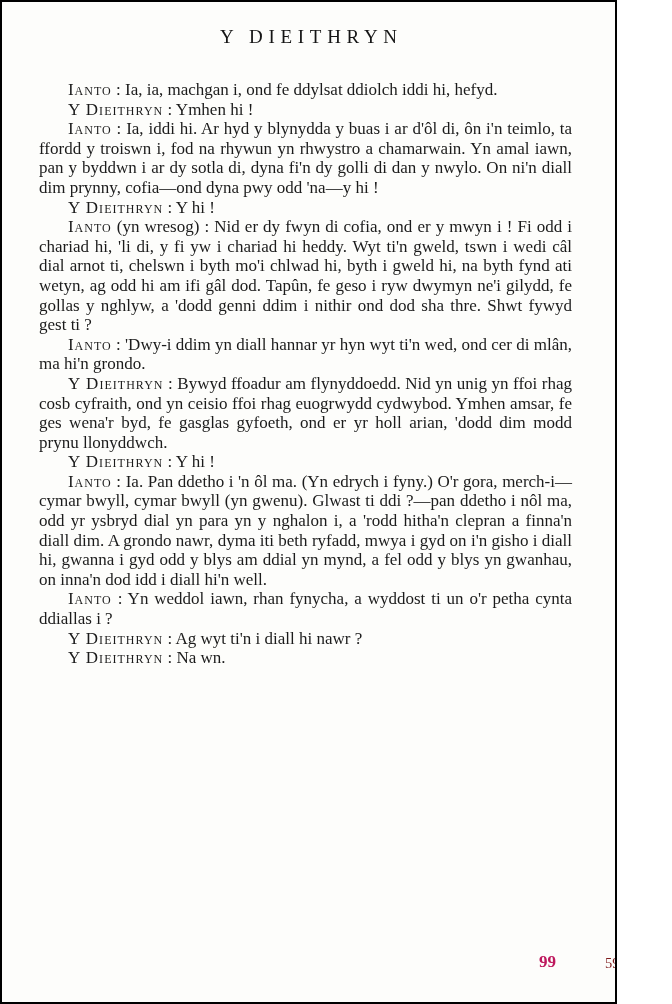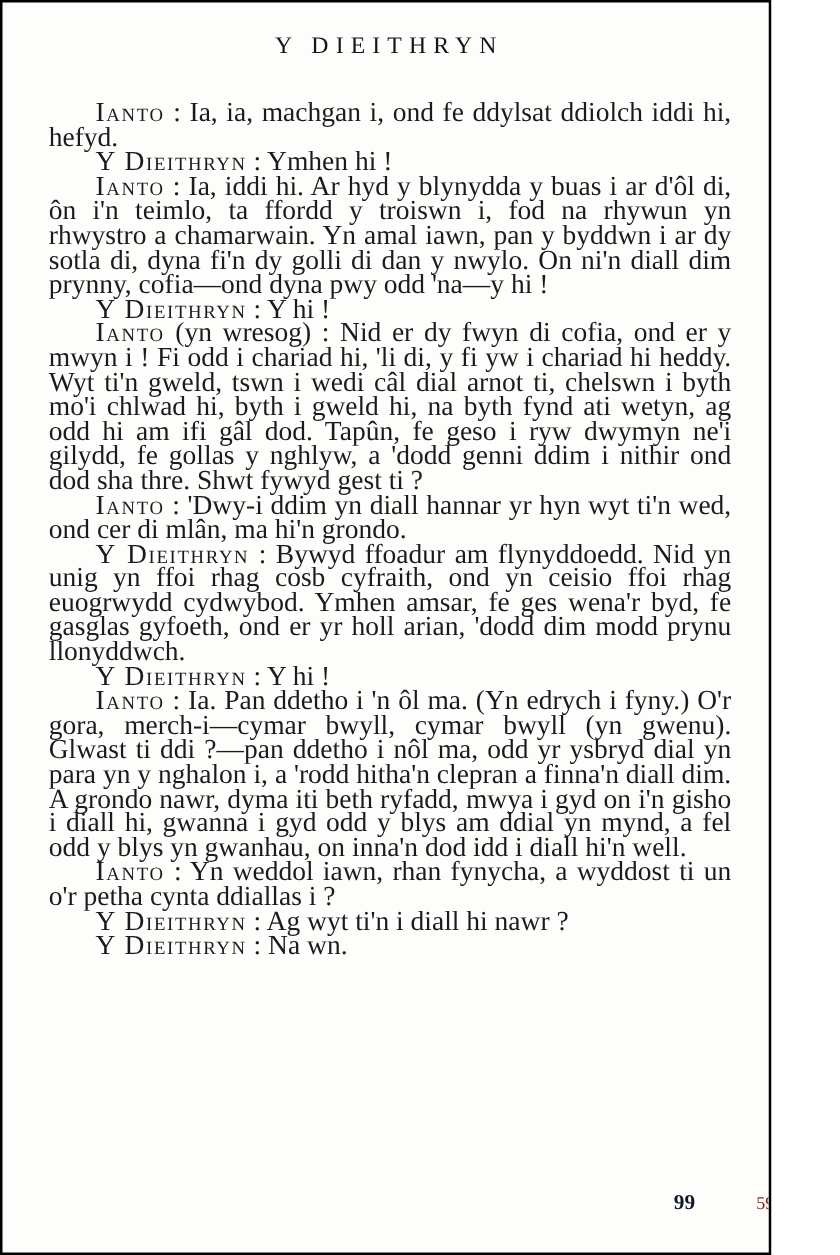--- a/index.html
+++ b/index.html
@@ -21,22 +21,22 @@
   .title {
     margin: 24px 0 0 0;
     text-align: center;
     font-size: 19px;
     font-weight: normal;
     letter-spacing: 0.30em;
     text-indent: 0.30em; 
     color: #151515;
   }
   .body-text {
-    margin: 32px 30px 0 37px;
-    font-size: 22px;
+    margin: 32px 43px 0 37px;
+    font-size: 17px;
     line-height: 19.6px;
     text-align: justify;
   }
   .para {
     margin: 0;
     text-indent: 1.7em;
   }
   .seg-sc {
     font-variant: small-caps;
     letter-spacing: 0.06em;
@@ -45,21 +45,21 @@
   }
   .seg-r {
     font-style: normal;
   }
   .page-number {
     position: absolute;
     left: 537px;
     top: 950px;
     font-size: 17px;
     font-weight: bold;
-    color: #0f172a;
+    color: #be185d;
   }
   .print-code {
     position: absolute;
     left: 603px;
     top: 953px;
     font-size: 14.5px;
     color: #7f1d1d;
   }
 </style>
 </head>

